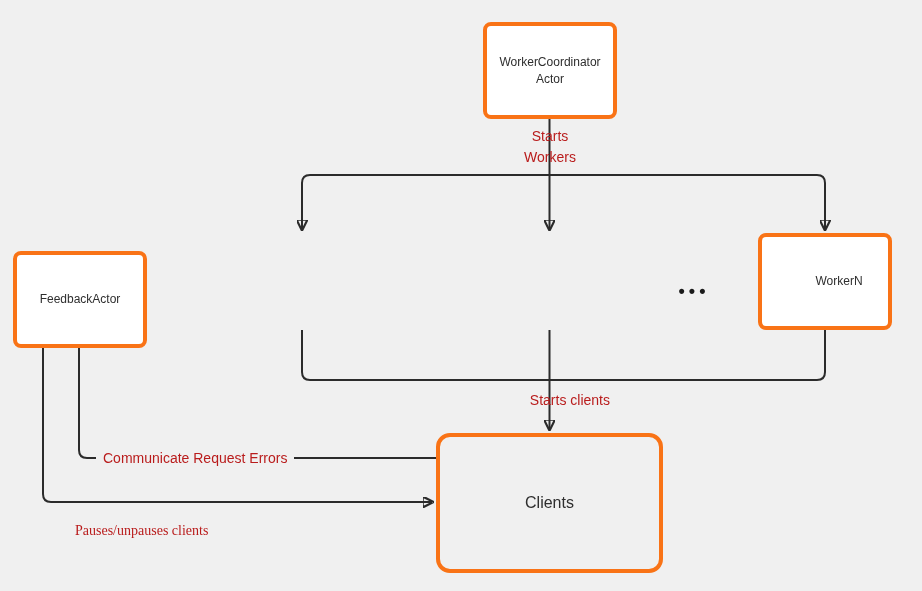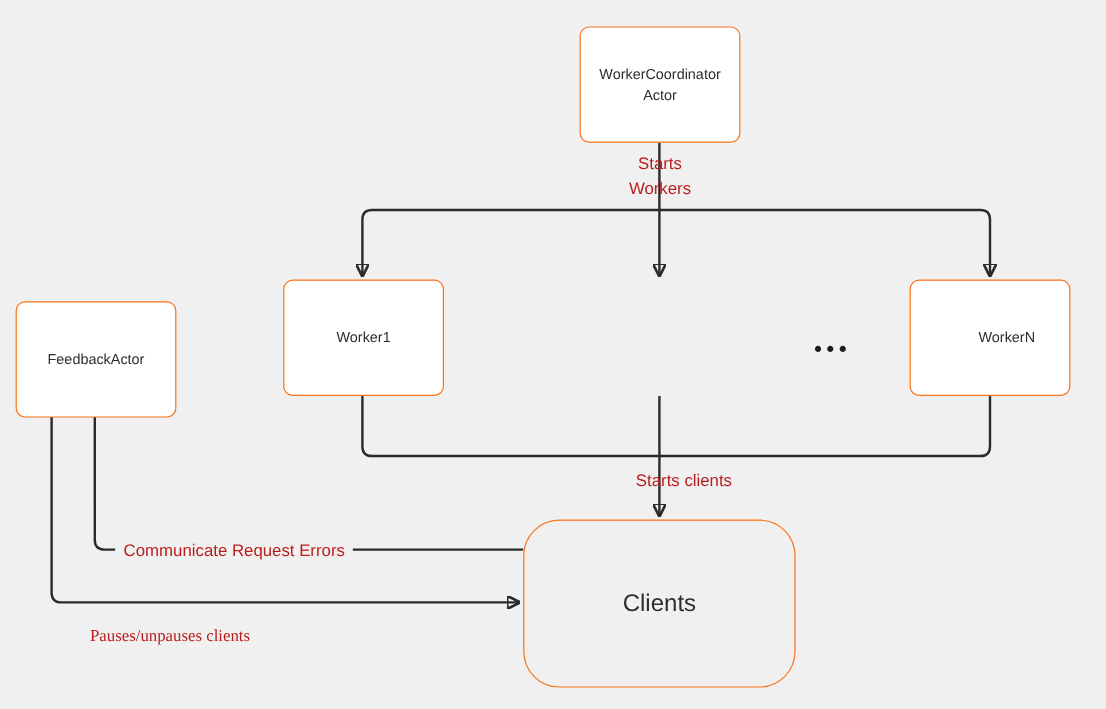--- a/index.html
+++ b/index.html
@@ -22,41 +22,41 @@
   .connectors path {
     fill: none;
     stroke: #2b2b2b;
     stroke-width: 2;
     stroke-linejoin: round;
   }
   .node {
     position: absolute;
     box-sizing: border-box;
     background: #ffffff;
-    border: 1px solid #f97316;
+    border: 4px solid #f97316;
     border-radius: 8px;
     display: flex;
     align-items: center;
     justify-content: center;
     text-align: center;
     color: #2e2e2e;
     font-size: 12px;
     line-height: 1.35;
     padding: 4px;
   }
   .node-coordinator { left: 483px; top: 22px;  width: 134px; height: 97px; }
   .node-feedback    { left: 13px;  top: 233px; width: 134px; height: 97px; margin-top: 18px; }
   .node-worker1     { left: 236px; top: 233px; width: 134px; height: 97px; }
   .node-worker2     { left: 483px; top: 233px; width: 134px; height: 97px; }
   .node-workerN     { left: 758px; top: 233px; width: 134px; height: 97px; padding-left: 32px; }
   .node-clients {
     left: 436px; top: 433px; width: 227px; height: 140px;
     background: transparent;
-    border-radius: 30px;
-    font-size: 20px;
+    border-radius: 14px;
+    font-size: 16px;
   }
   .edge-label {
     position: absolute;
     color: #b91c1c;
     font-size: 14px;
     line-height: 20px;
     white-space: nowrap;
   }
   .edge-label.masked {
     background: #f0f0f0;
@@ -114,23 +114,20 @@
   </svg>
 
   <div class="node node-coordinator">
     <span>WorkerCoordinator Actor</span>
   </div>
 
   <div class="node node-feedback">
     <span>FeedbackActor</span>
   </div>
 
-  <div class="node node-worker1">
-    <span>Worker1</span>
-  </div>
 
 
   <div class="ellipsis">•••</div>
 
   <div class="node node-workerN">
     <span>WorkerN</span>
   </div>
 
   <div class="node node-clients">
     <span>Clients</span>

